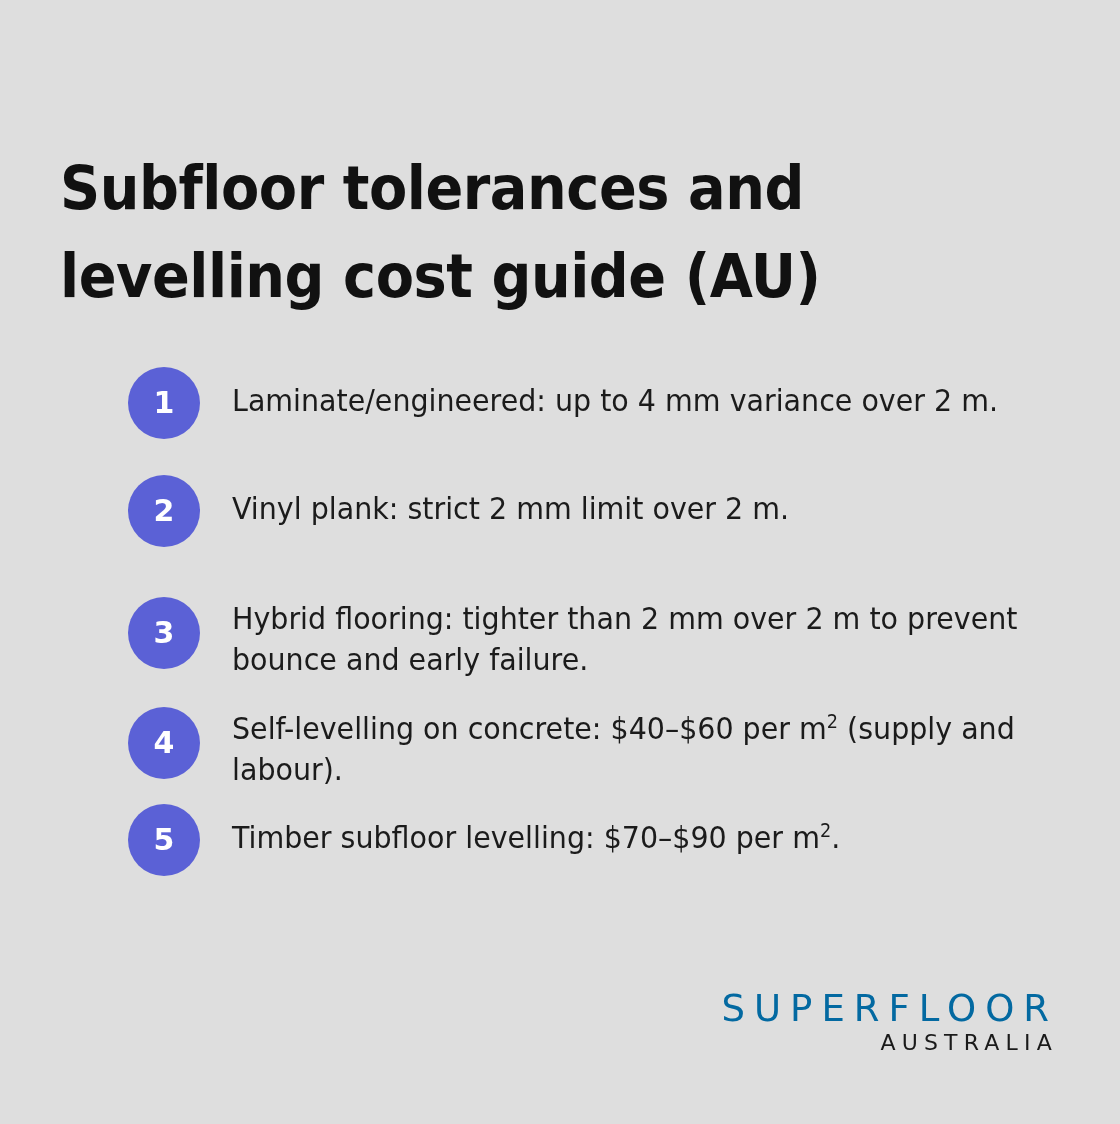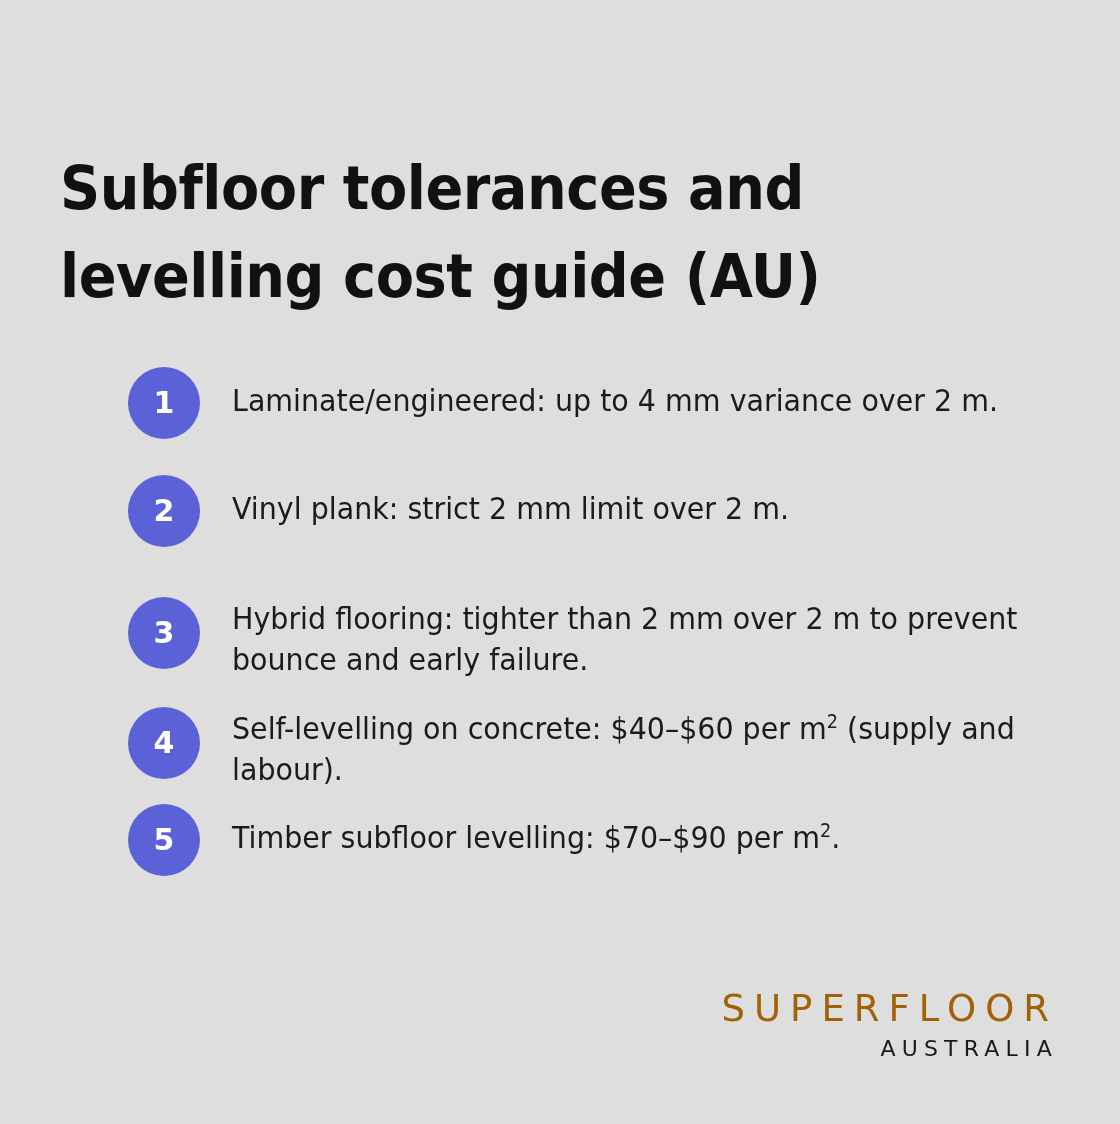--- a/index.html
+++ b/index.html
@@ -101,33 +101,33 @@
     right: 62px;
     top: 990px;
     text-align: right;
     user-select: none;
   }
   .logo-main {
     font-family: "DejaVu Sans", sans-serif;
     font-weight: 400;
     font-size: 37px;
     letter-spacing: 9px;
-    color: #a16207;
+    color: #0369a1;
     line-height: 38px;
     padding-right: 0px;
     transform: scaleY(1.02);
   }
   .logo-sub {
     font-family: "DejaVu Sans", sans-serif;
     font-weight: 400;
     font-size: 22px;
     letter-spacing: 6.2px;
     color: #1a1a1a;
     line-height: 26px;
-    margin-top: 8px;
+    margin-top: 2px;
     padding-right: 0px;
   }
   sup {
     font-size: 0.62em;
     vertical-align: super;
     line-height: 0;
   }
 </style>
 </head>
 <body>

